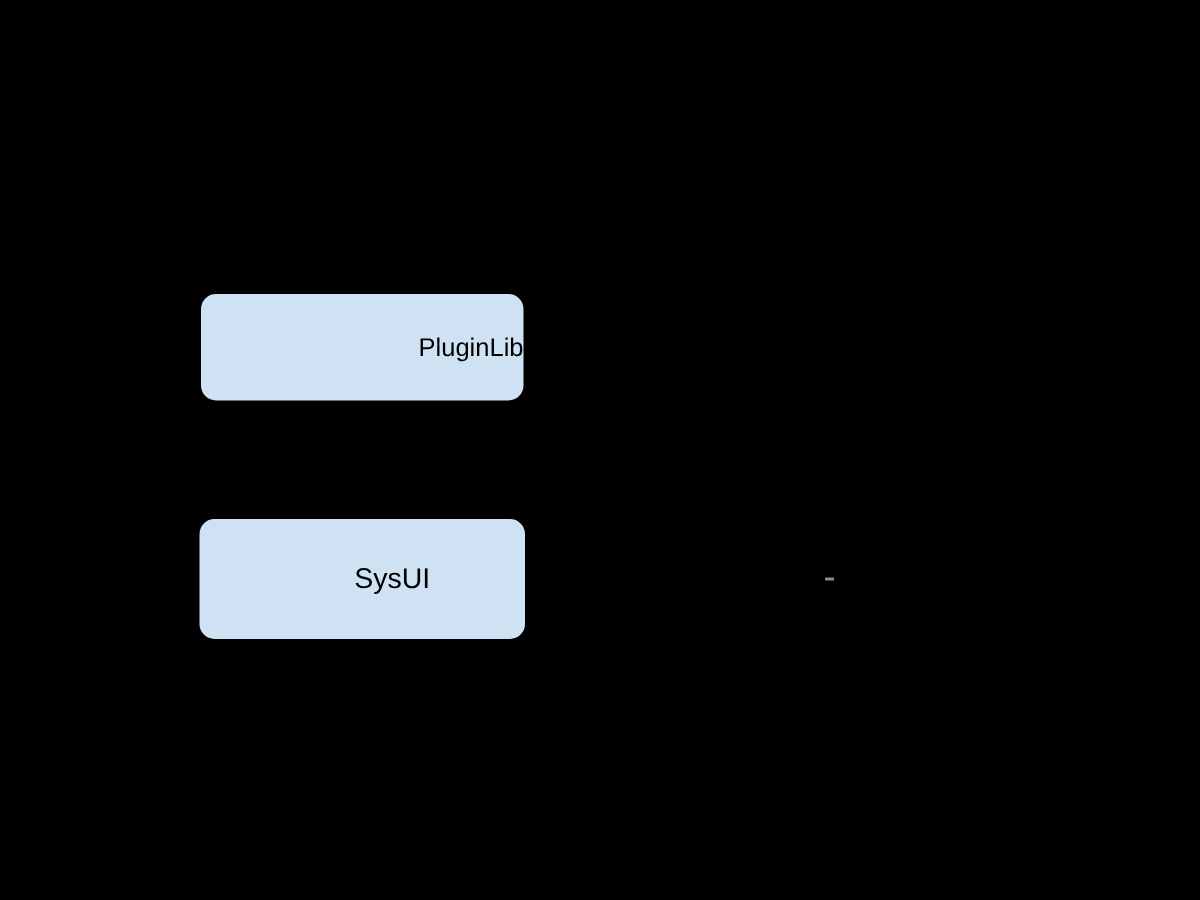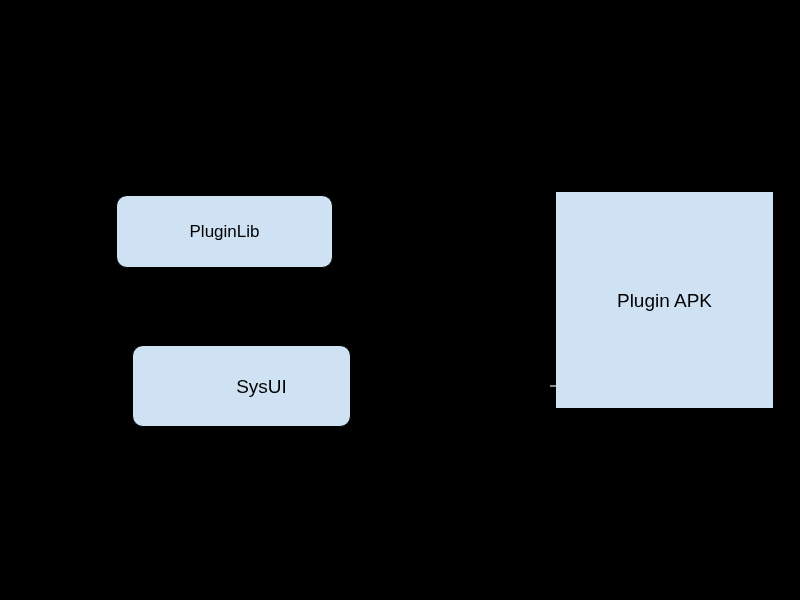--- a/index.html
+++ b/index.html
@@ -22,22 +22,22 @@
     box-sizing: border-box;
     display: flex;
     align-items: center;
     justify-content: center;
     color: #000000;
   }
   .node.rounded {
     border-radius: 11px;
   }
   #node-pluginlib {
-    left: 116px; top: 195px;
-    width: 217px; height: 73px;
+    left: 133px; top: 195px;
+    width: 217px; height: 73px; justify-content: flex-end;
   }
   #node-pluginlib .label { font-size: 17px; }
   #node-sysui {
     left: 132px; top: 345px;
     width: 219px; height: 82px;
   }
   #node-sysui .label { font-size: 19px; margin-left: 40px; }
   #node-plugin-apk {
     left: 555px; top: 191px;
     width: 219px; height: 218px;
@@ -61,19 +61,16 @@
 <div class="canvas">
 
   <div class="node rounded" id="node-pluginlib">
     <span class="label">PluginLib</span>
   </div>
 
   <div class="node rounded" id="node-sysui">
     <span class="label">SysUI</span>
   </div>
 
-  <div class="node" id="node-plugin-apk">
-    <span class="label">Plugin APK</span>
-  </div>
 
   <div class="tick-artifact"></div>
 
 </div>
 
 </body></html>

